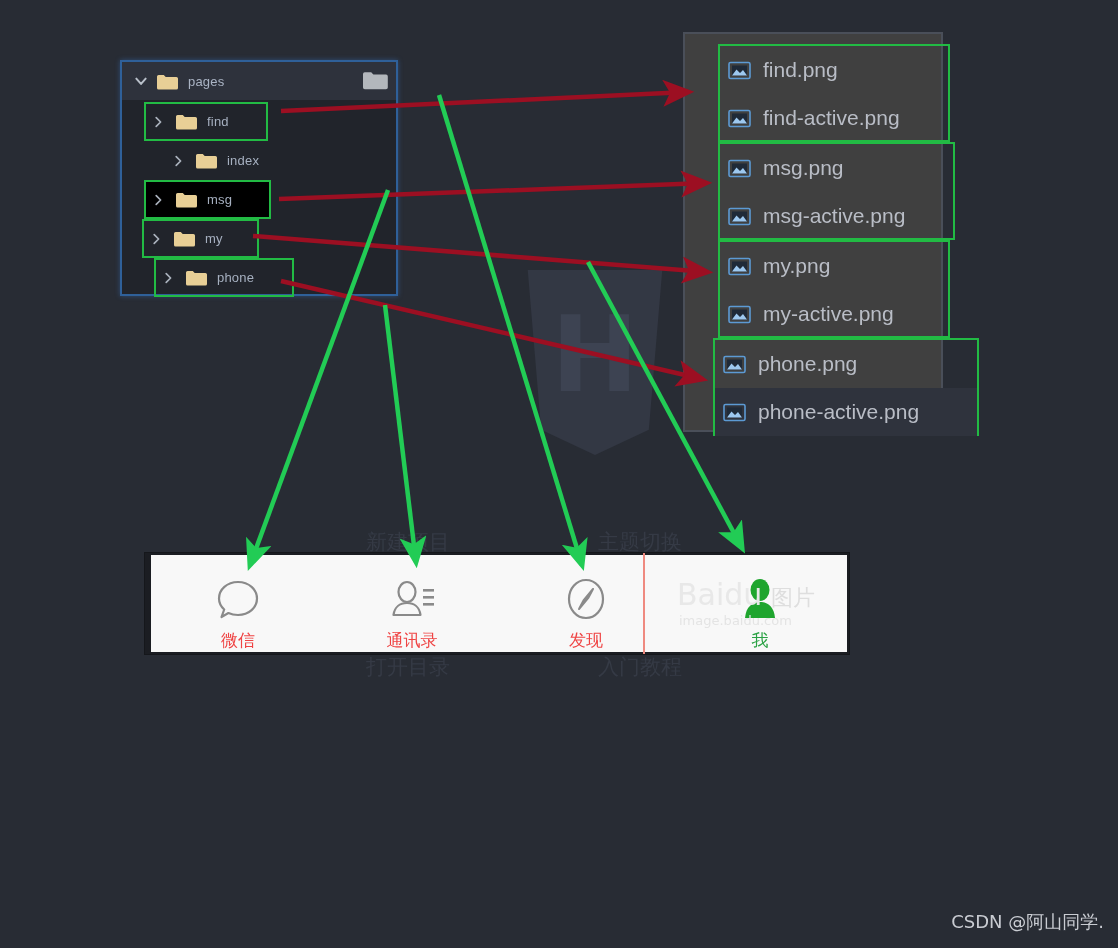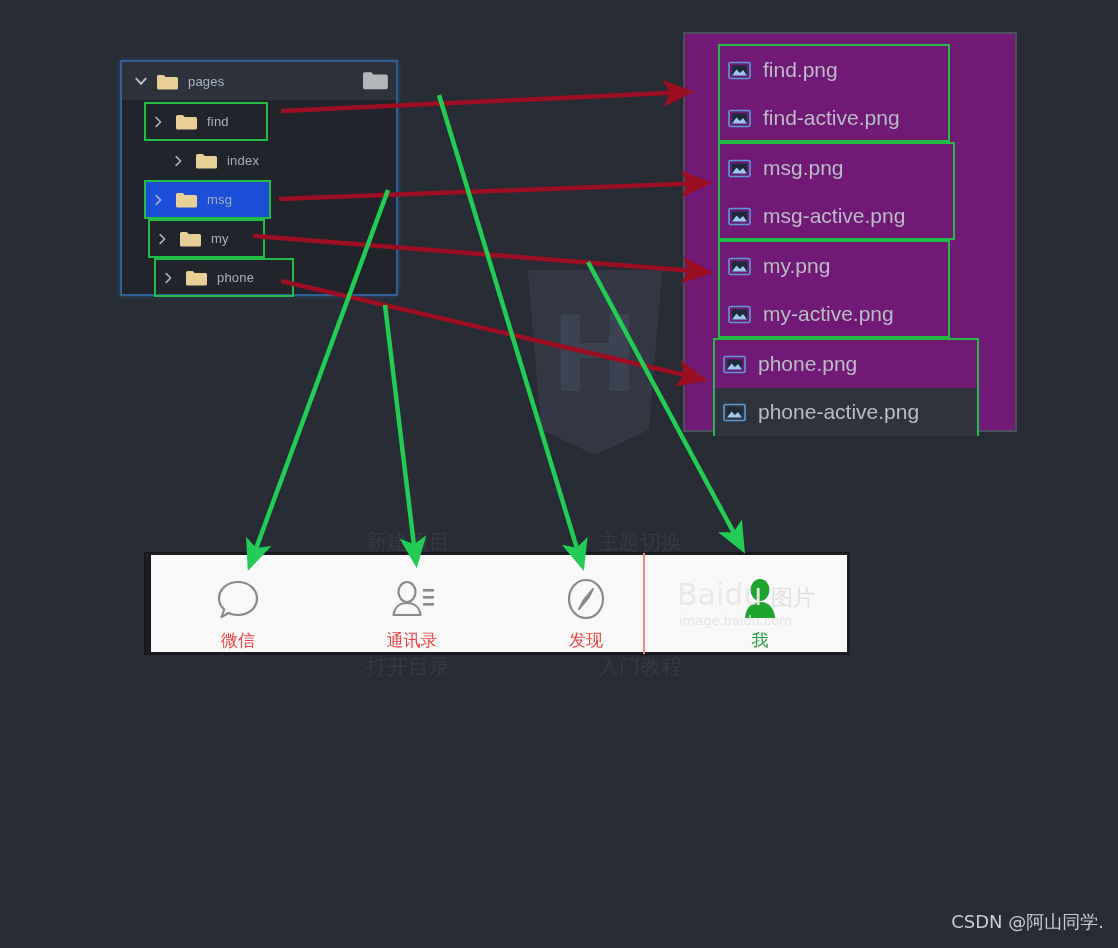--- a/index.html
+++ b/index.html
@@ -87,35 +87,35 @@
   }
   .tree-row.boxed {
     border: 2px solid #22bb44;
     margin-left: 22px;
     margin-right: 0;
     padding-left: 8px;
     width: 132px;
     box-sizing: border-box;
   }
   .tree-row.w-find   { width: 124px; }
-  .tree-row.w-msg    { width: 127px; margin-left: 22px; background: #1d4ed8; }
-  .tree-row.w-my     { width: 117px; margin-left: 26px; }
+  .tree-row.w-msg    { width: 127px; margin-left: 22px; background: #000000; }
+  .tree-row.w-my     { width: 117px; margin-left: 20px; }
   .tree-row.w-phone  { width: 140px; margin-left: 32px; }
   .tree-row .arrow-right {
     width: 9px; height: 12px; margin-right: 12px; flex: 0 0 auto;
   }
 
   
   #img-panel {
     position: absolute;
     left: 683px;
     top: 32px;
-    width: 334px;
+    width: 260px;
     height: 400px;
-    background: #701a75;
+    background: #404040;
     border: 2px solid #4a4f59;
     box-sizing: border-box;
   }
   .img-group {
     position: absolute;
     border: 2px solid #22bb44;
     box-sizing: border-box;
   }
   .img-row {
     height: 48px;

